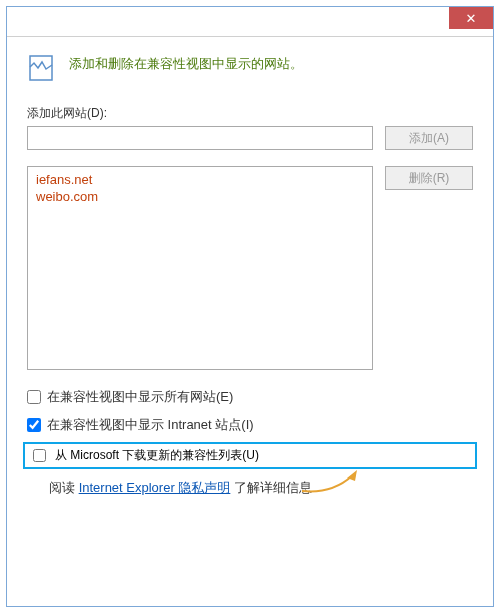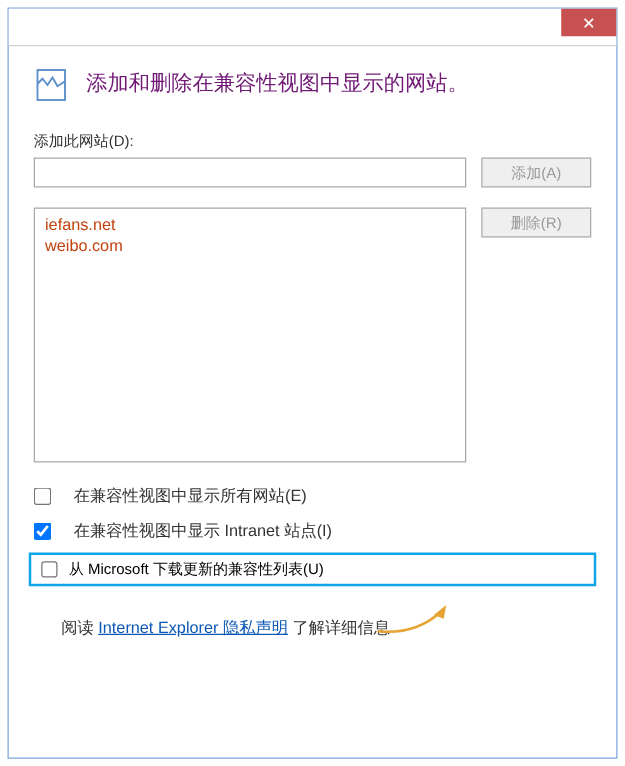--- a/index.html
+++ b/index.html
@@ -58,22 +58,22 @@
     flex-direction: column;
   }
   .header-row {
     display: flex;
     align-items: flex-start;
     gap: 12px;
     margin-bottom: 22px;
   }
   .page-icon svg { display: block; }
   .header-desc {
-    font-size: 17px;
-    color: #701a75;
+    font-size: 13px;
+    color: #4d7c0f;
     padding-top: 2px;
   }
   .field-label {
     font-size: 12px;
     color: #333;
     margin-bottom: 4px;
   }
   .row {
     display: flex;
     gap: 12px;
@@ -128,40 +128,40 @@
   }
   .checks {
     margin-top: 8px;
     display: flex;
     flex-direction: column;
     gap: 6px;
   }
   .check-row {
     display: flex;
     align-items: center;
-    gap: 18px;
+    gap: 6px;
     font-size: 13px;
     color: #333;
     padding: 2px 0;
   }
   .check-row input[type=checkbox] {
     width: 14px;
     height: 14px;
     margin: 0;
   }
   .highlight-row {
     border: 2px solid #0ea5e9;
     padding: 2px 4px;
     margin: 0 -4px;
     display: flex;
     align-items: center;
     gap: 6px;
   }
   .footer-link-row {
-    margin-top: 18px;
+    margin-top: 4px;
     font-size: 13px;
     color: #333;
     padding-left: 22px;
     position: relative;
   }
   .link {
     color: #0b57b5;
     text-decoration: underline;
     cursor: pointer;
   }

